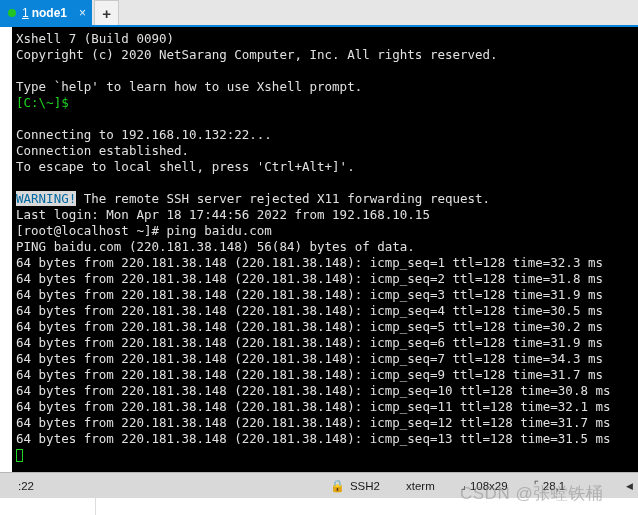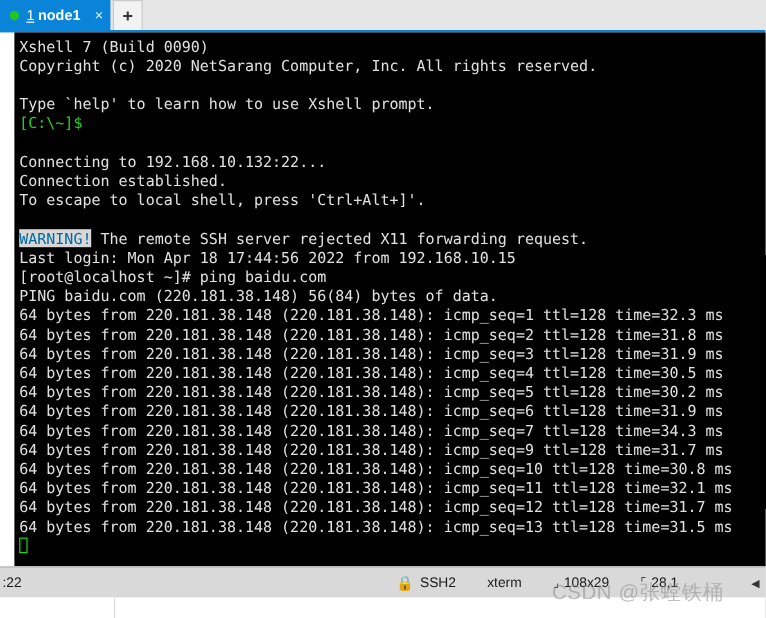--- a/index.html
+++ b/index.html
@@ -119,21 +119,21 @@
     left: 0; top: 472px;
     width: 638px; height: 26px;
     background: #d9d9d9;
     border-top: 1px solid #b5b5b5;
     display: flex;
     align-items: center;
     font-size: 11.5px;
     color: #1a1a1a;
   }
   .sb-left {
-    padding-left: 2px;
+    padding-left: 18px;
     white-space: nowrap;
     overflow: hidden;
     width: 330px;
   }
   .sb-item {
     display: flex;
     align-items: center;
     white-space: nowrap;
     margin-right: 26px;
   }

